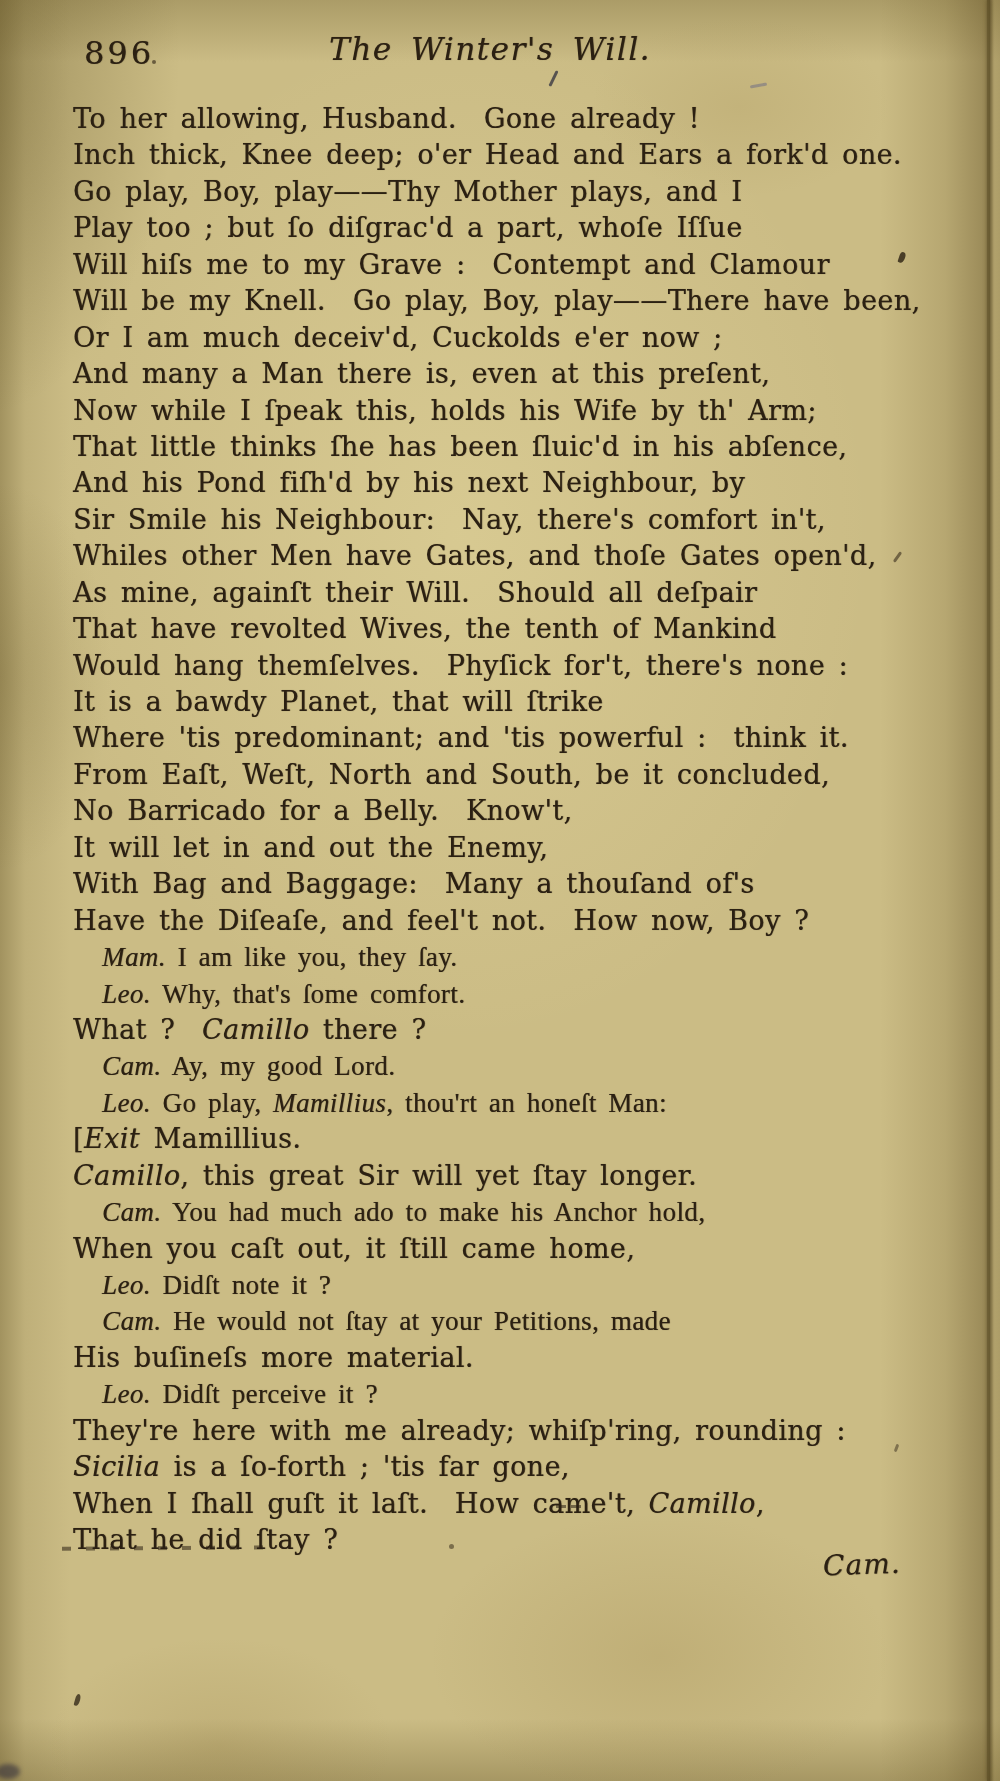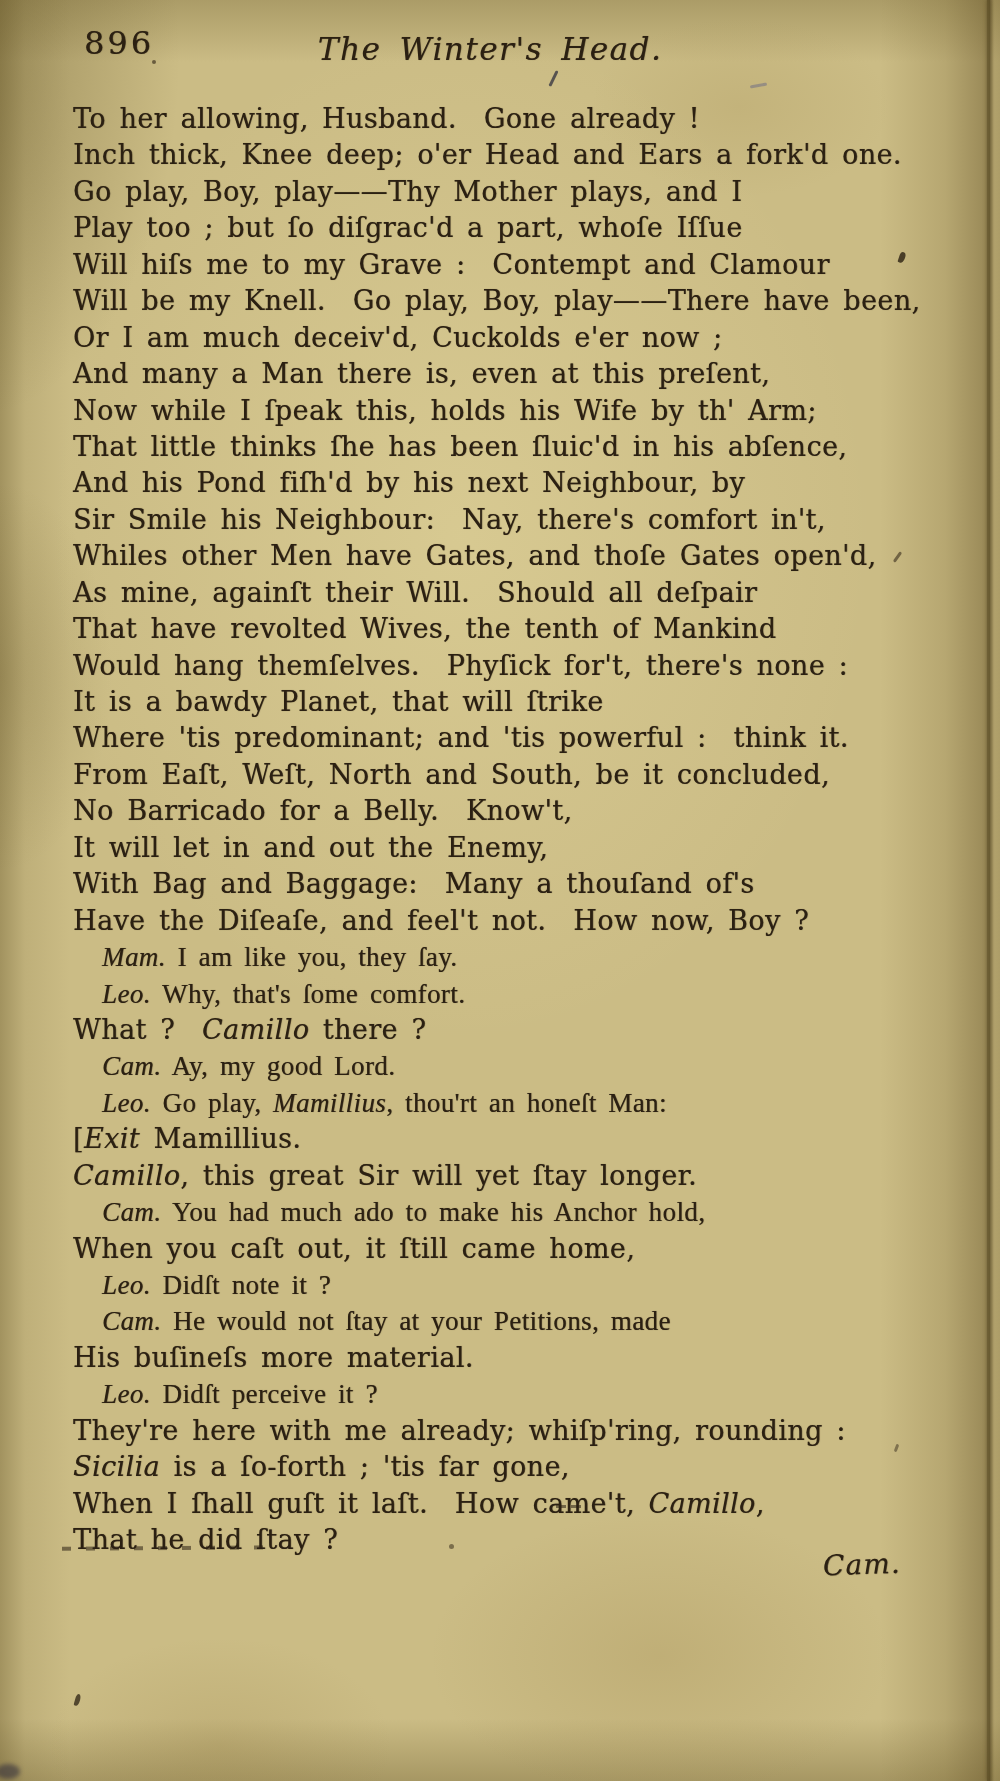--- a/index.html
+++ b/index.html
@@ -26,21 +26,21 @@
         rgba(0,0,0,0) 88%, rgba(110,92,42,0.22) 94.5%, rgba(96,78,34,0.45) 98.5%,
         rgba(70,56,22,0.55) 99.0%, rgba(124,106,54,0.32) 99.4%, rgba(118,100,50,0.35) 100%),
       linear-gradient(180deg, rgba(104,88,40,0.32) 0%, rgba(0,0,0,0) 3.5%, rgba(0,0,0,0) 96.5%, rgba(98,82,36,0.35) 100%),
       var(--paper);
   }
   .ink{
     color:var(--ink);
     text-shadow:0.5px 0.3px 0.7px rgba(43,32,18,0.65);
   }
   .pagenum{
-    position:absolute;left:84px;top:24px;
+    position:absolute;left:84px;top:34px;
     font-size:32px;letter-spacing:3px;
   }
   .running-title{
     position:absolute;left:72px;top:31px;width:836px;
     text-align:center;font-style:italic;
     font-size:31px;letter-spacing:1.5px;word-spacing:7px;
   }
   .text-block{
     position:absolute;left:73px;top:93px;width:838px;
     font-size:27px;line-height:36.45px;
@@ -78,21 +78,21 @@
   .sp-dot-row{left:449px;top:1544px;width:5px;height:5px;background:rgba(43,32,18,0.5);border-radius:50%;}
   .sp-apostrophe{left:75px;top:1694px;width:5px;height:12px;background:rgba(43,32,18,0.75);border-radius:60% 60% 70% 20%;transform:rotate(15deg);}
   .sp-corner-blob{left:-4px;top:1764px;width:24px;height:15px;background:rgba(45,42,58,0.55);border-radius:50%;filter:blur(2px);}
 </style>
 </head>
 <body>
 
 <div class="page">
 
   <div class="pagenum ink">896</div>
-  <div class="running-title ink">The Winter's Head.</div>
+  <div class="running-title ink">The Winter's Will.</div>
 
   <div class="text-block ink"><div class="line"><span>To her allowing, Husband.  Gone already !</span></div><div class="line"><span>Inch thick, Knee deep; o'er Head and Ears a fork'd one.</span></div><div class="line"><span>Go play, Boy, play——Thy Mother plays, and I</span></div><div class="line"><span>Play too ; but ſo diſgrac'd a part, whoſe Iſſue</span></div><div class="line"><span>Will hiſs me to my Grave :  Contempt and Clamour</span></div><div class="line"><span>Will be my Knell.  Go play, Boy, play——There have been,</span></div><div class="line"><span>Or I am much deceiv'd, Cuckolds e'er now ;</span></div><div class="line"><span>And many a Man there is, even at this preſent,</span></div><div class="line"><span>Now while I ſpeak this, holds his Wife by th' Arm;</span></div><div class="line"><span>That little thinks ſhe has been ſluic'd in his abſence,</span></div><div class="line"><span>And his Pond fiſh'd by his next Neighbour, by</span></div><div class="line"><span>Sir Smile his Neighbour:  Nay, there's comfort in't,</span></div><div class="line"><span>Whiles other Men have Gates, and thoſe Gates open'd,</span></div><div class="line"><span>As mine, againſt their Will.  Should all deſpair</span></div><div class="line"><span>That have revolted Wives, the tenth of Mankind</span></div><div class="line"><span>Would hang themſelves.  Phyſick for't, there's none :</span></div><div class="line"><span>It is a bawdy Planet, that will ſtrike</span></div><div class="line"><span>Where 'tis predominant; and 'tis powerful :  think it.</span></div><div class="line"><span>From Eaſt, Weſt, North and South, be it concluded,</span></div><div class="line"><span>No Barricado for a Belly.  Know't,</span></div><div class="line"><span>It will let in and out the Enemy,</span></div><div class="line"><span>With Bag and Baggage:  Many a thouſand of's</span></div><div class="line"><span>Have the Diſeaſe, and feel't not.  How now, Boy ?</span></div><div class="line indent"><span class="it">Mam.</span><span> I am like you, they ſay.</span></div><div class="line indent"><span class="it">Leo.</span><span> Why, that's ſome comfort.</span></div><div class="line"><span>What ?  </span><span class="it">Camillo</span><span> there ?</span></div><div class="line indent"><span class="it">Cam.</span><span> Ay, my good Lord.</span></div><div class="line indent"><span class="it">Leo.</span><span> Go play, </span><span class="it">Mamillius</span><span>, thou'rt an honeſt Man:</span></div><div class="line right"><span>[</span><span class="it">Exit</span><span> Mamillius.</span></div><div class="line"><span class="it">Camillo</span><span>, this great Sir will yet ſtay longer.</span></div><div class="line indent"><span class="it">Cam.</span><span> You had much ado to make his Anchor hold,</span></div><div class="line"><span>When you caſt out, it ſtill came home,</span></div><div class="line indent"><span class="it">Leo.</span><span> Didſt note it ?</span></div><div class="line indent"><span class="it">Cam.</span><span> He would not ſtay at your Petitions, made</span></div><div class="line"><span>His buſineſs more material.</span></div><div class="line indent"><span class="it">Leo.</span><span> Didſt perceive it ?</span></div><div class="line"><span>They're here with me already; whiſp'ring, rounding :</span></div><div class="line"><span class="it">Sicilia</span><span> is a ſo-forth ; 'tis far gone,</span></div><div class="line"><span>When I ſhall guſt it laſt.  How came't, </span><span class="it">Camillo</span><span>,</span></div><div class="line"><span>That he did ſtay ?</span></div></div>
 
   <div class="catchword ink">Cam.</div>
 
   <div class="edge-line"></div>
 
   <div class="speck sp-pen-slash"></div>
   <div class="speck sp-num-dot"></div>
   <div class="speck sp-head-dash"></div>

